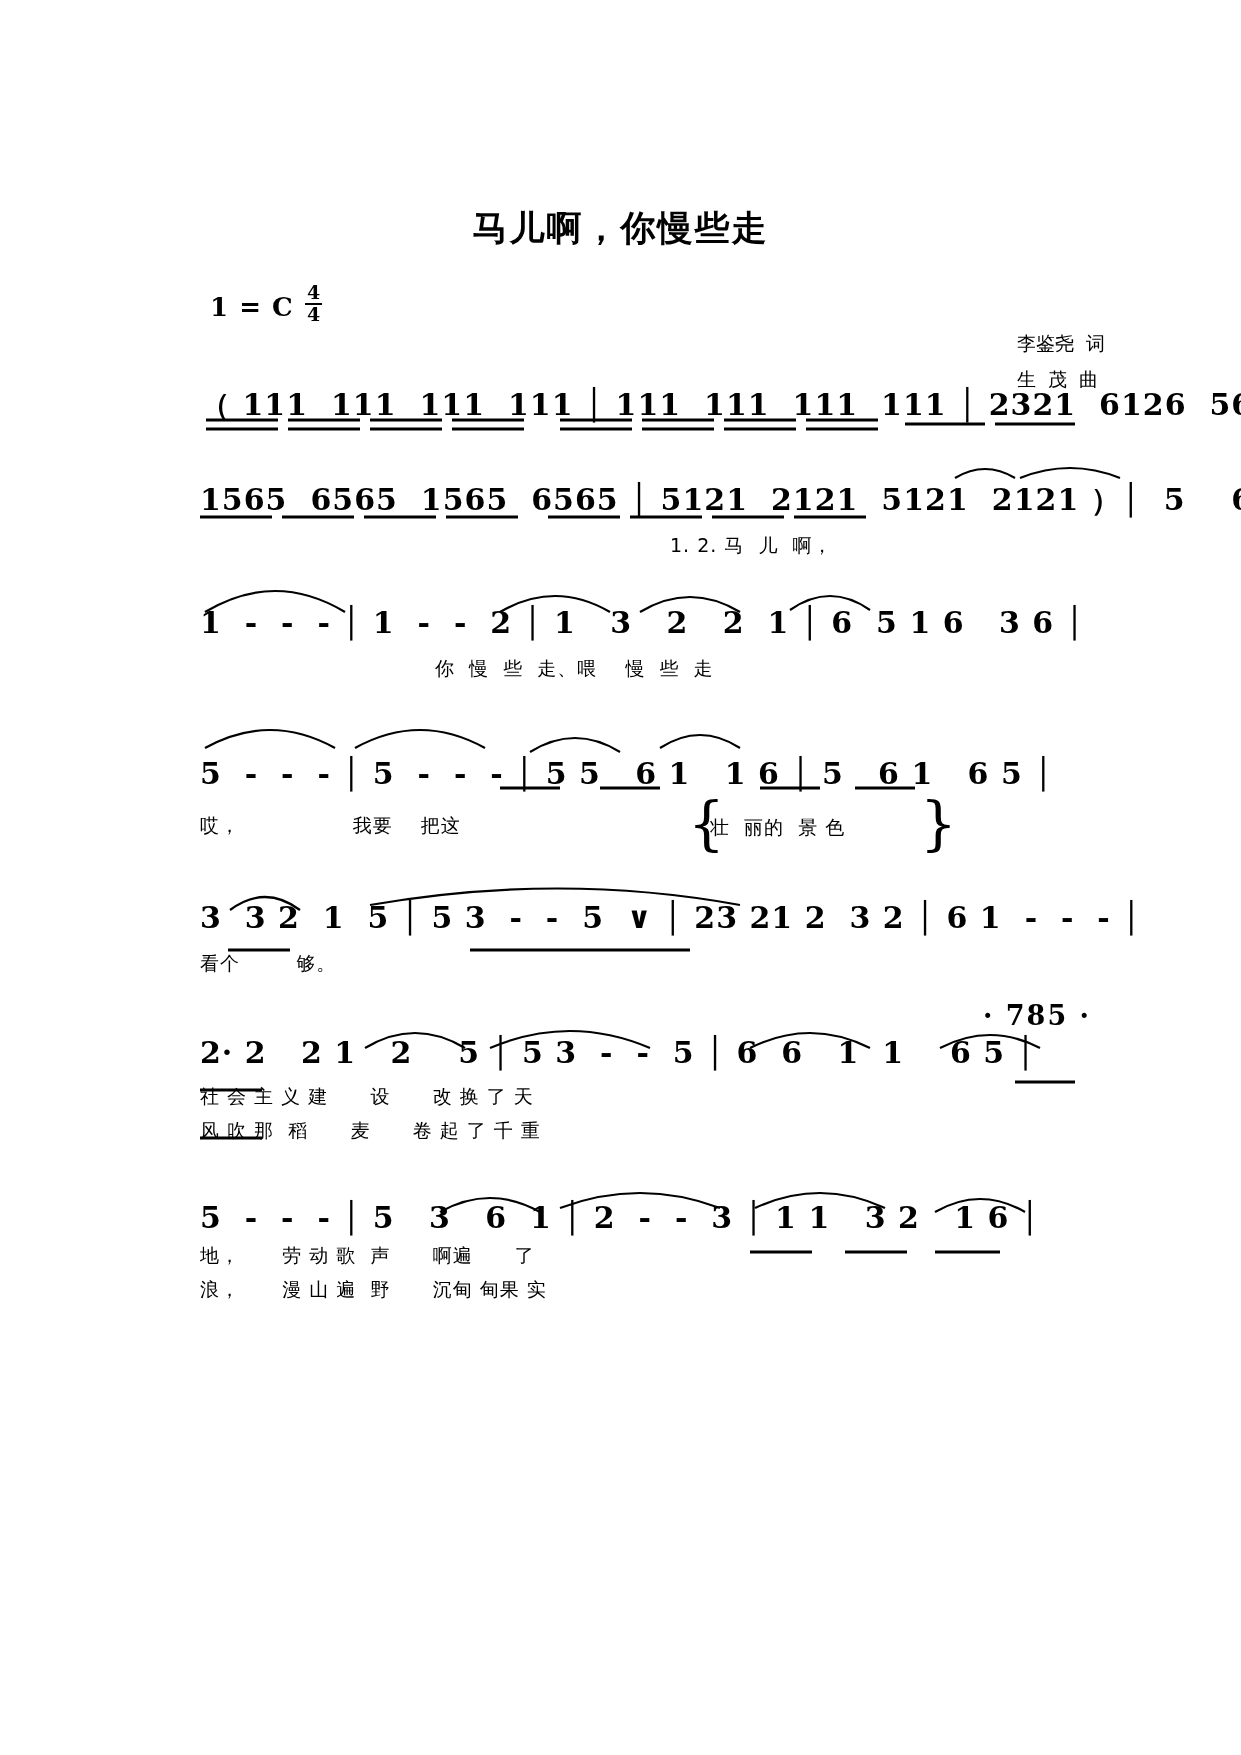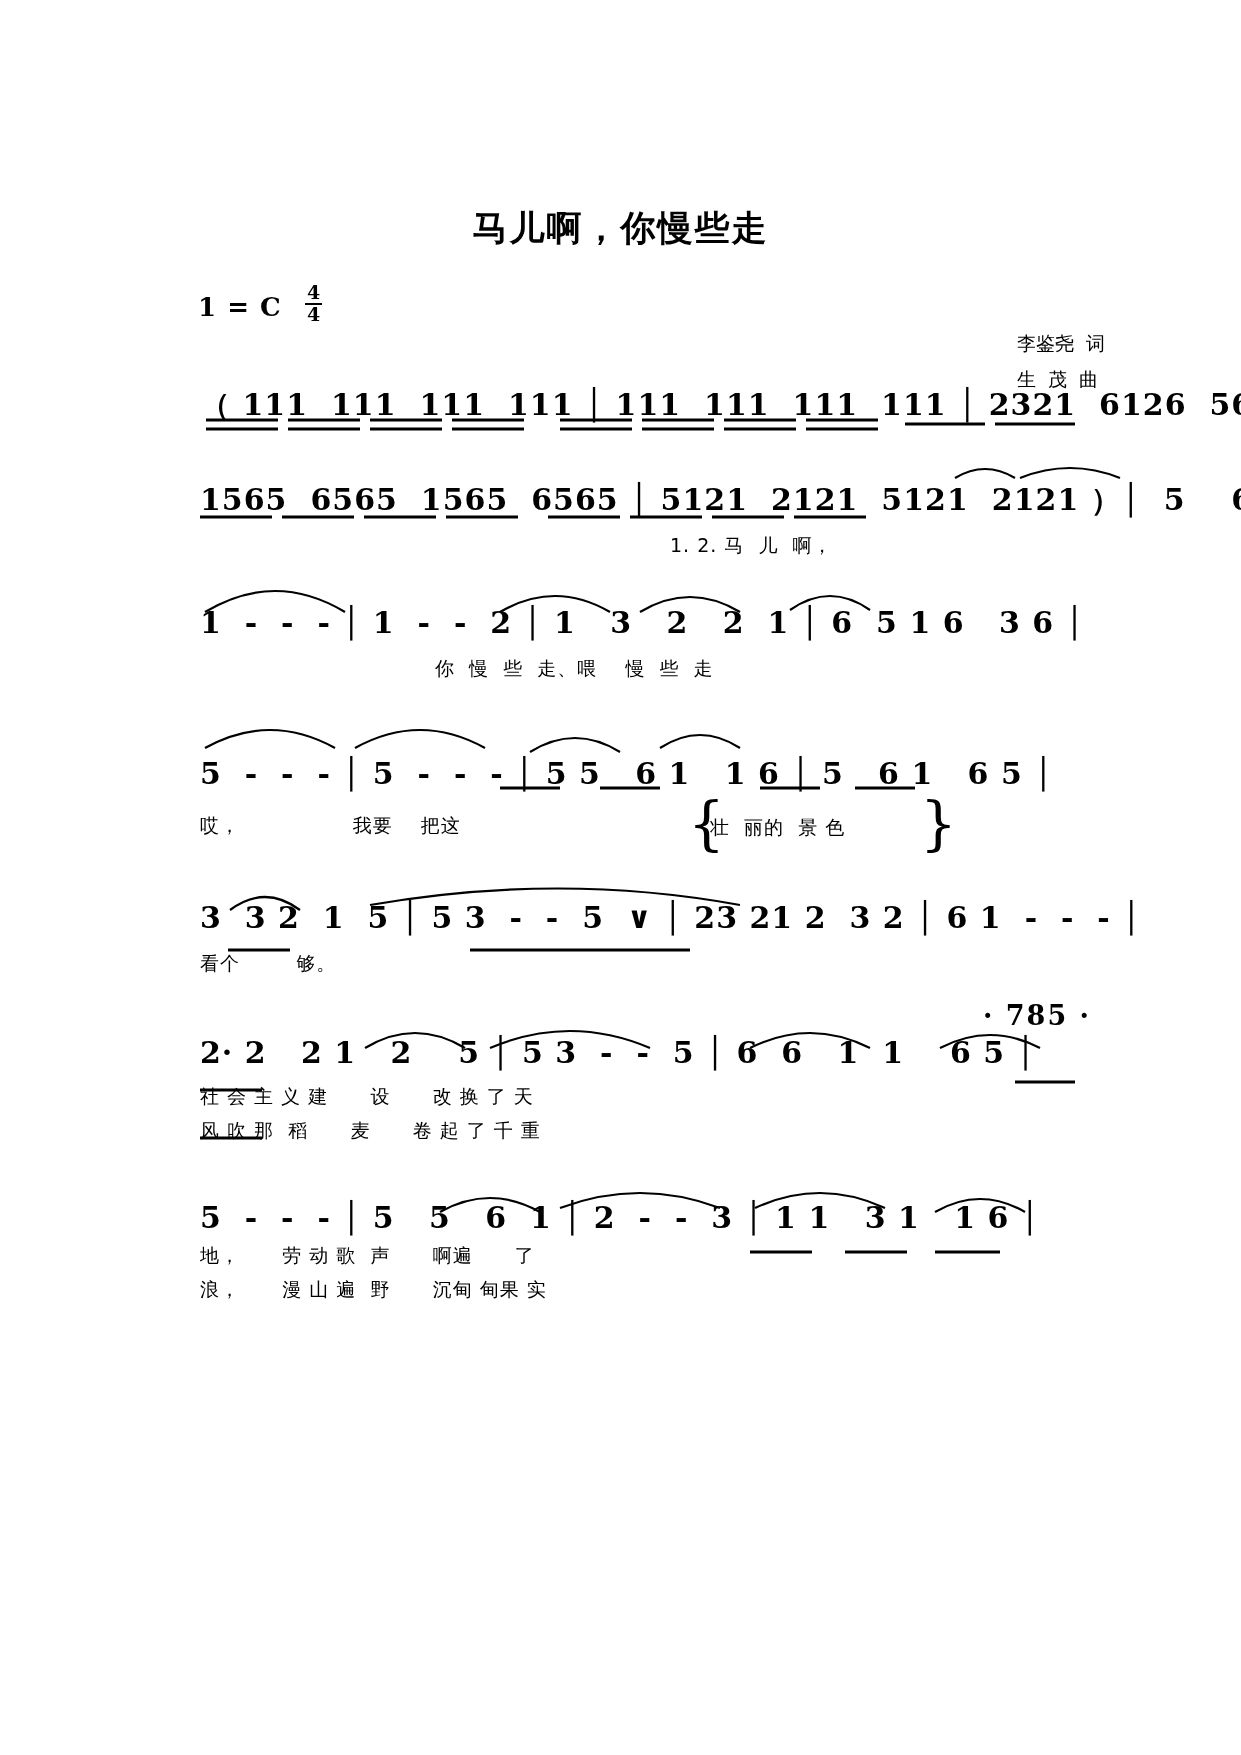--- a/index.html
+++ b/index.html
@@ -31,21 +31,21 @@
     font-size: 35px;
     font-weight: bold;
     letter-spacing: 2px;
     font-family: "DejaVu Sans", sans-serif;
   }
 
   
   .keysig {
     position: absolute;
     top: 292px;
-    left: 198px;
+    left: 210px;
     font-size: 26px;
     font-weight: bold;
     font-family: "DejaVu Serif", serif;
     letter-spacing: 1px;
   }
   .meter {
     position: absolute;
     top: 283px;
     left: 305px;
     font-size: 19px;
@@ -163,21 +163,21 @@
     <div class="lyrics" style="margin-top:16px;">看个        够。</div>
   </div>
 
   <div class="system" style="top:1035px;">
     <div class="notes">2· 2   2 1   2    5 │ 5 3  -  -  5 │ 6  6   1  1    6 5 │</div>
     <div class="lyrics" style="margin-top:14px;">社 会 主 义 建      设      改 换 了 天</div>
     <div class="lyrics second">风 吹 那  稻      麦      卷 起 了 千 重</div>
   </div>
 
   <div class="system" style="top:1200px;">
-    <div class="notes">5  -  -  - │ 5   5   6  1 │ 2  -  -  3 │ 1 1   3 1   1 6 │</div>
+    <div class="notes">5  -  -  - │ 5   3   6  1 │ 2  -  -  3 │ 1 1   3 2   1 6 │</div>
     <div class="lyrics" style="margin-top:8px;">地，      劳 动 歌  声      啊遍      了</div>
     <div class="lyrics second">浪，      漫 山 遍  野      沉甸 甸果 实</div>
   </div>
 
   <svg class="slur-layer" viewBox="0 0 1241 1755">
     <g stroke="#000" fill="none" stroke-width="2.2">
 
       <g stroke-width="3">
         <line x1="206" y1="420" x2="278" y2="420"></line>
         <line x1="206" y1="429" x2="278" y2="429"></line>

